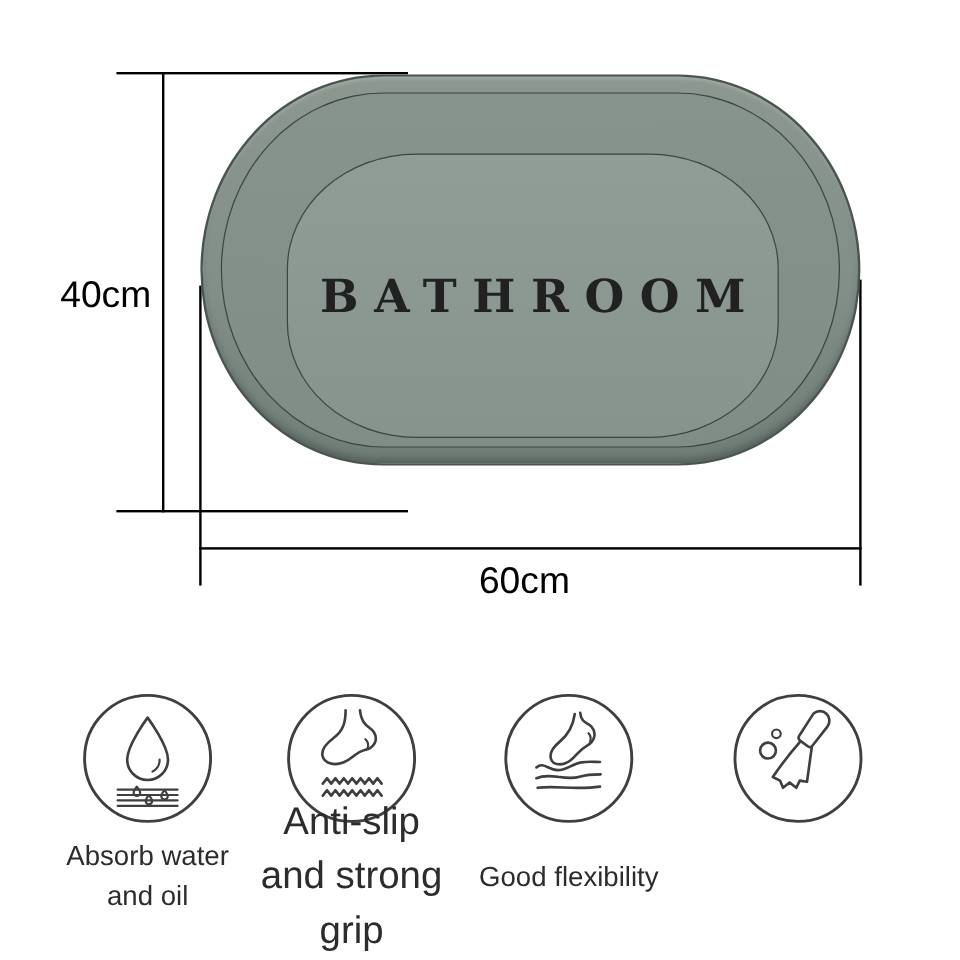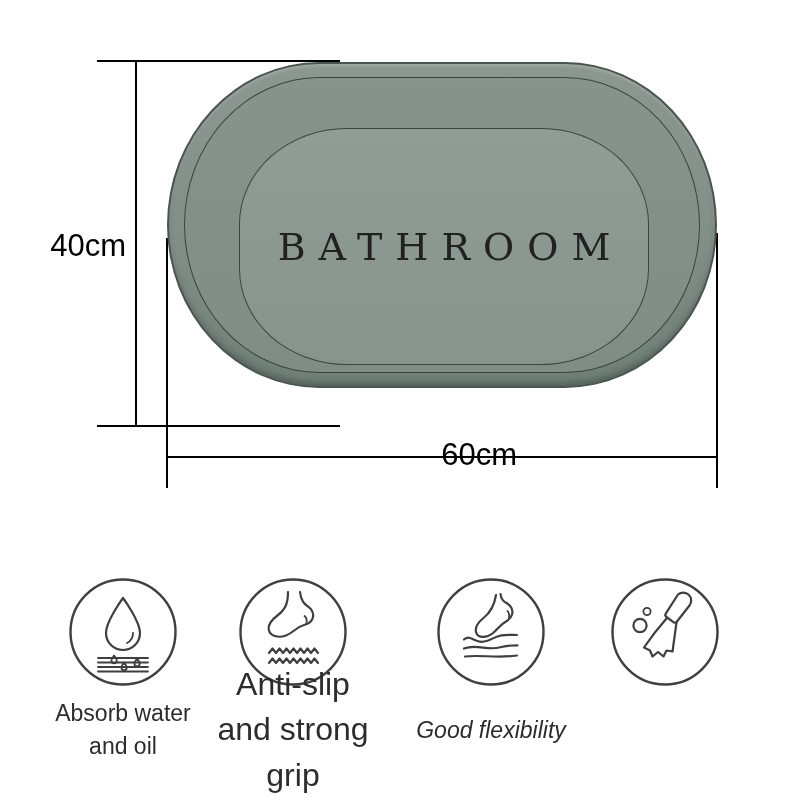--- a/index.html
+++ b/index.html
@@ -15,28 +15,29 @@
   .dim-bottom{left:97px;top:425px;width:243px;}
   .dim-left-vert{left:135px;top:60px;height:367px;}
   .dim-width-line{left:166px;top:456px;width:552px;}
   .dim-tick-left{left:166px;top:238px;height:250px;}
   .dim-tick-right{left:716px;top:233px;height:255px;}
   .dim-label{
     position:absolute;color:var(--dimension,#000);font-size:31px;line-height:1;
     font-family:"Liberation Sans",sans-serif;
   }
   .dim-40{left:40px;top:230px;width:86px;text-align:right;}
-  .dim-60{left:357px;top:439px;width:160px;text-align:right;}
+  .dim-60{left:357px;top:468px;width:160px;text-align:center;}
   
   .mat-outer{
     position:absolute;left:167px;top:62px;width:550px;height:326px;box-sizing:border-box;
     border:2px solid var(--mat-line,#4a554f);
     border-radius:170px / 182px;
     background:linear-gradient(180deg,var(--mat-outer-top,#8b978f) 0%,#828f89 55%,var(--mat-outer-bottom,#707e78) 100%);
     box-shadow:inset 0 -6px 7px -3px rgba(40,52,46,.45), inset 0 3px 4px -2px rgba(255,255,255,.28);
+    font-weight:bold;
   }
   .mat-ring{
     position:absolute;left:15px;top:13px;right:15px;bottom:13px;box-sizing:border-box;
     border:1.5px solid rgba(44,55,50,.85);
     border-radius:156px / 170px;
     background:linear-gradient(180deg,var(--mat-middle,#87948e) 0%,#808d87 100%);
   }
   .mat-inner{
     position:absolute;left:70px;top:64px;width:410px;height:237px;box-sizing:border-box;
     border:1.5px solid rgba(44,55,50,.85);
@@ -45,21 +46,21 @@
     display:flex;align-items:center;justify-content:center;
   }
   .mat-text{
     font-family:"DejaVu Serif","Liberation Serif",serif;
     font-size:38px;letter-spacing:13px;color:var(--mat-text,#212121);
     padding-left:13px; 
     white-space:nowrap;
   }
   
   .feature{position:absolute;top:577px;width:180px;display:flex;flex-direction:column;align-items:center;}
-  .f1{left:33px;} .f2{left:203px;} .f3{left:401px;font-style:italic;} .f4{left:575px;}
+  .f1{left:33px;} .f2{left:203px;} .f3{left:384px;} .f4{left:575px;}
   .feature svg{display:block;}
   .feature-label{
     margin-top:6px;height:74px;display:flex;align-items:center;justify-content:center;
   }
   .feature-label span{
     display:block;text-align:center;color:var(--label-text,#2c2c2c);
     font-size:23px;line-height:1.42;
   }
   .f1 .feature-label span{max-width:150px;}
   .f2 .feature-label span{max-width:152px;font-size:32px;}

